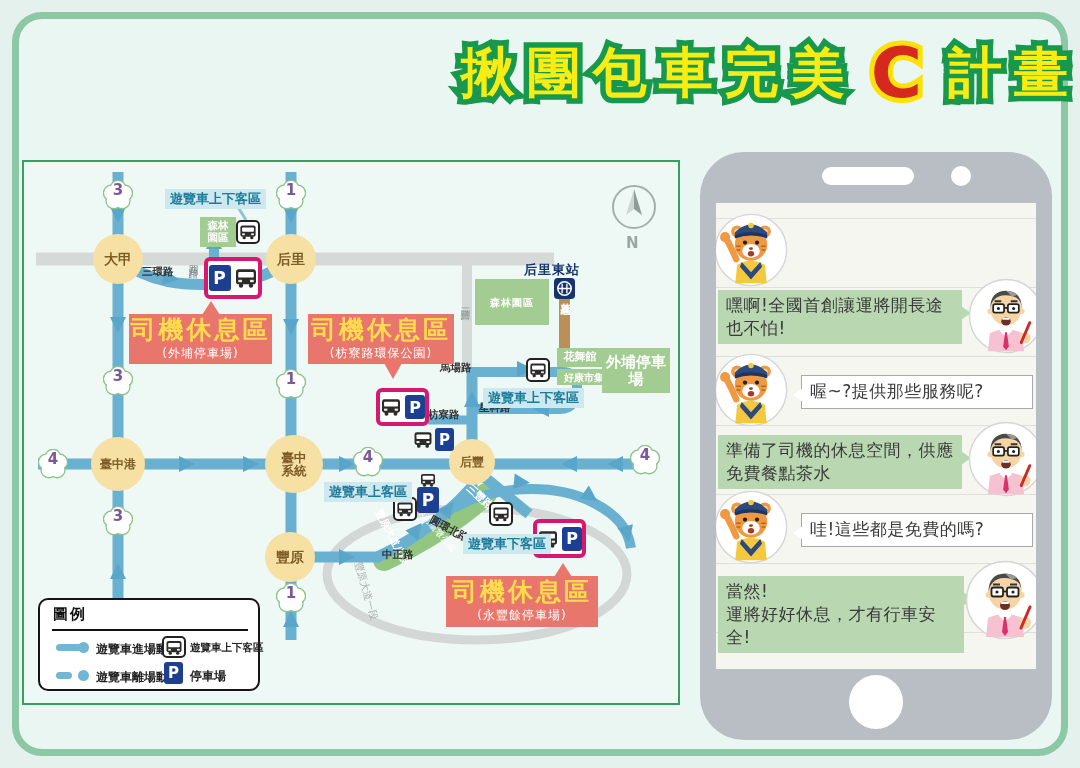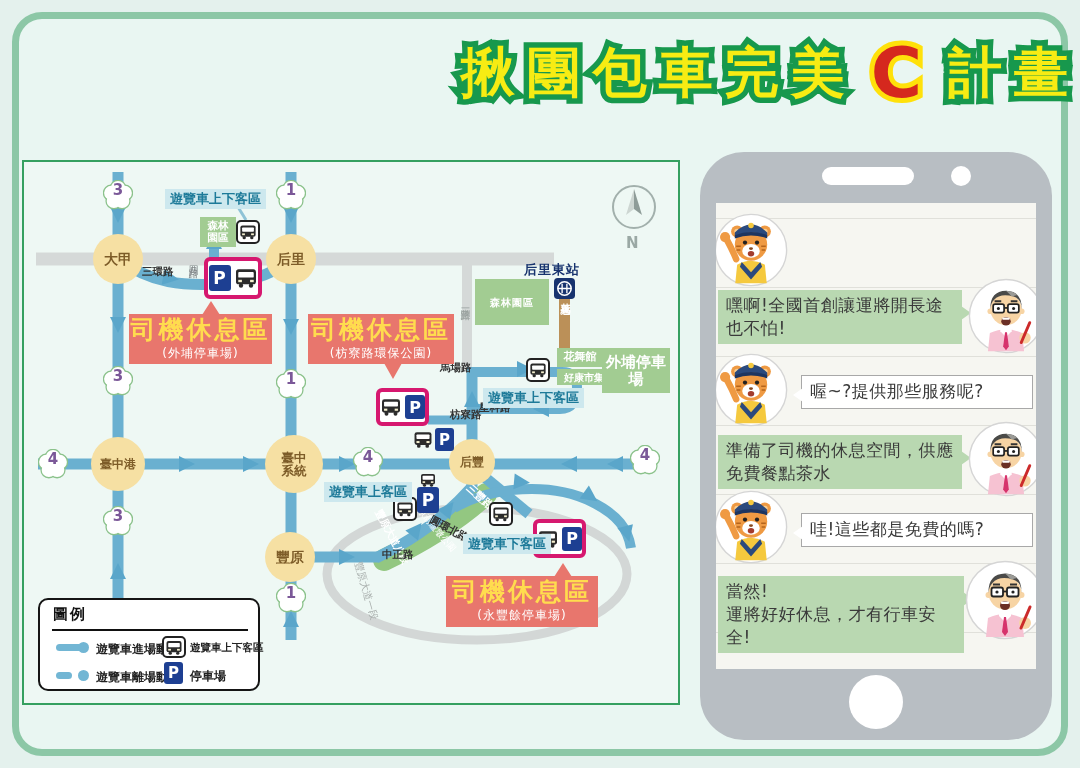--- a/index.html
+++ b/index.html
@@ -223,21 +223,21 @@
 
   <div class="roadlbl" style="left:500px;top:99px;font-size:13px;color:#17336e;letter-spacing:1px;"><span>后里東站</span></div>
   <svg class="abs" style="left:530px;top:116px" width="21" height="21" viewBox="0 0 22 22">
       <use href="#sym-rail"></use>
     </svg>
 
   <div class="roadlbl" style="left:118px;top:103px;"><span>三環路</span></div>
   <div class="roadlbl vert" style="left:162px;top:96px;color:#82878a;font-size:10px;font-weight:normal;"><span>四月路</span></div>
   <div class="roadlbl" style="left:416px;top:199px;"><span>馬場路</span></div>
   <div class="roadlbl" style="left:455px;top:239px;"><span>星科路</span></div>
-  <div class="roadlbl" style="left:426px;top:246px;"><span>枋寮路</span></div>
+  <div class="roadlbl" style="left:404px;top:246px;"><span>枋寮路</span></div>
   <div class="roadlbl vert" style="left:434px;top:138px;color:#98a09d;font-size:10px;font-weight:normal;"><span>三豐路</span></div>
   <div class="roadlbl vert" style="left:534px;top:133px;color:#fff;font-size:10px;"><span>花馬道</span></div>
   <div class="roadlbl" style="left:440px;top:328px;color:#fff;transform:rotate(42deg);font-size:10.5px;"><span>三豐路</span></div>
   <div class="roadlbl" style="left:338px;top:368px;color:#fff;font-size:10px;transform:rotate(62deg);transform-origin:center;"><span>豐原大道八段</span></div>
   <div class="roadlbl" style="left:378px;top:358px;color:#fff;font-size:9px;transform:rotate(50deg);transform-origin:center;font-weight:normal;"><span>豐原葫蘆墩公園</span></div>
   <div class="roadlbl" style="left:404px;top:360px;transform:rotate(28deg);"><span>圓環北路</span></div>
   <div class="roadlbl" style="left:358px;top:386px;"><span>中正路</span></div>
   <div class="roadlbl" style="left:312px;top:422px;color:#a8aeac;font-size:10px;transform:rotate(74deg);transform-origin:center;font-weight:normal;"><span>豐原大道一段</span></div>
 
   <div class="node" style="left:69px;top:72px;width:50px;height:50px;font-size:14px;">

